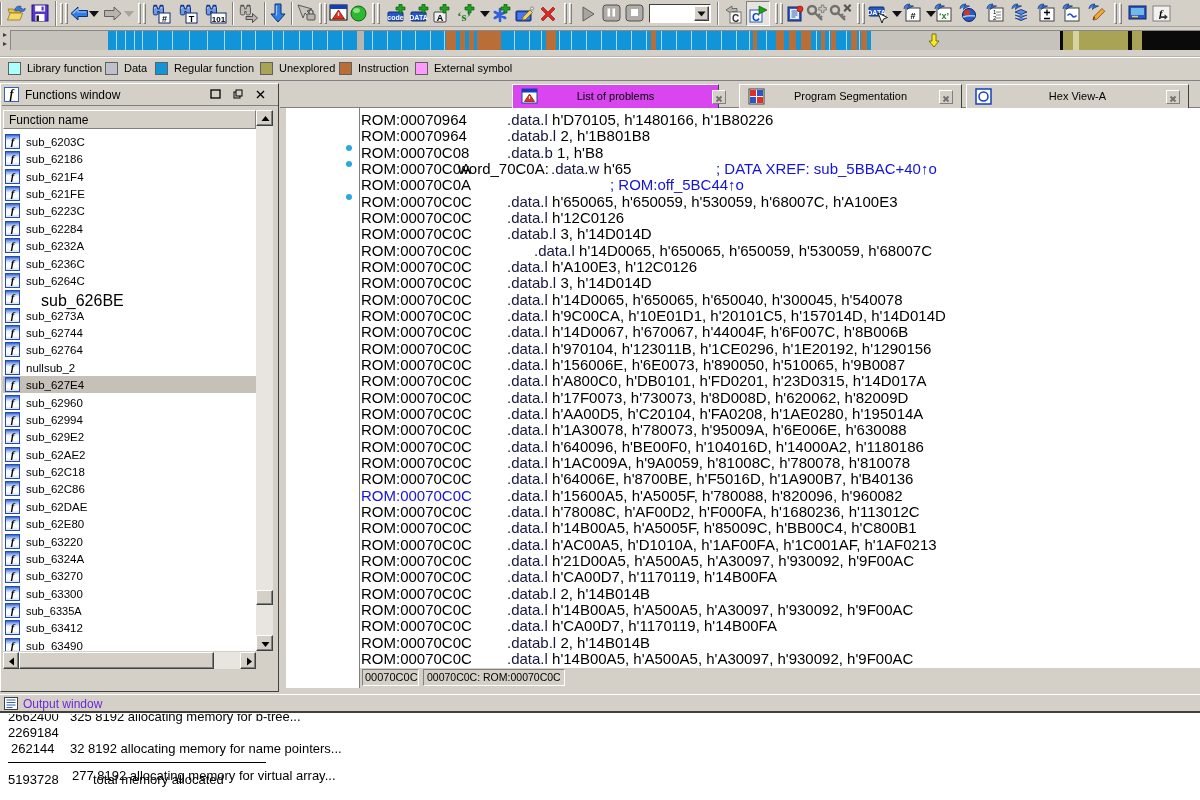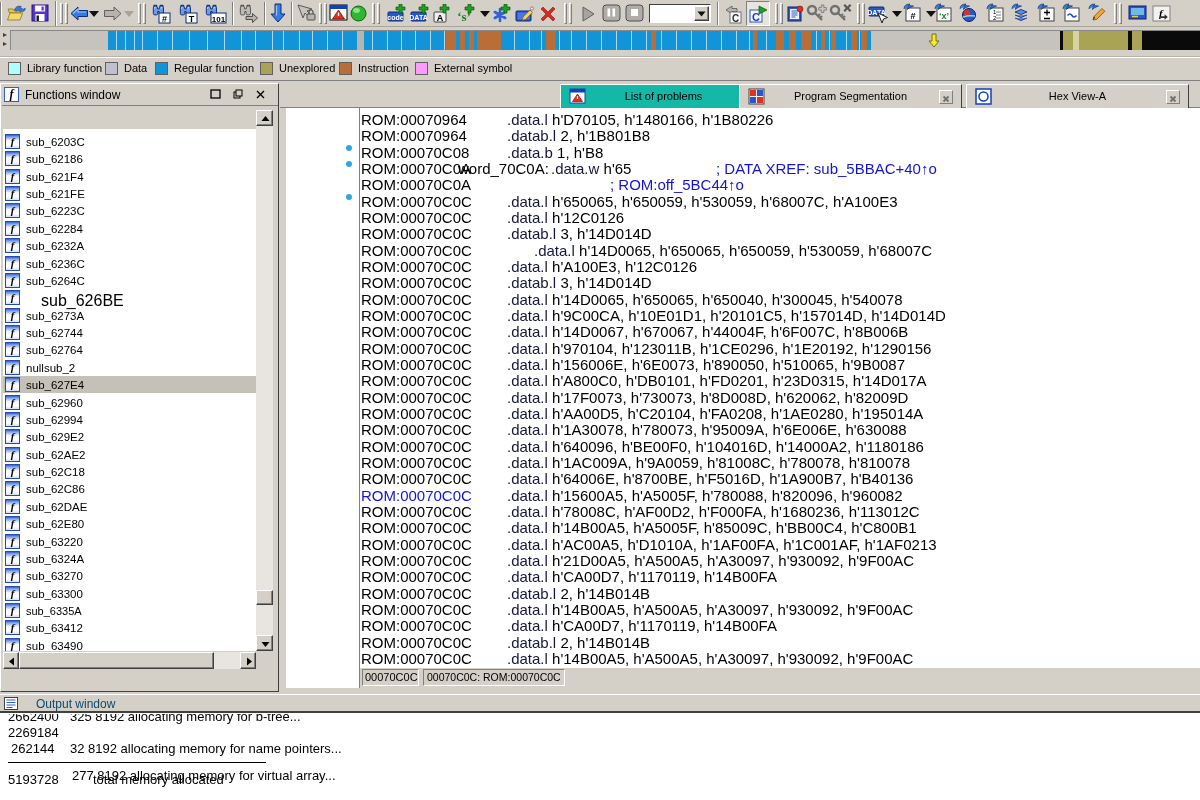--- a/index.html
+++ b/index.html
@@ -358,20 +358,23 @@
 <div class="abs" style="left:24px;top:4px;font-size:12px;color:#000;">Functions window</div>
 <div class="abs" style="left:209px;top:3px;width:16px;height:15px;"></div>
 <div class="abs" style="left:230px;top:3px;width:16px;height:15px;"></div>
 <div class="abs" style="left:251px;top:3px;width:16px;height:15px;"></div>
 <svg class="abs" style="left:209px;top:4px" width="62" height="13" viewBox="0 0 62 13">
       <rect x="1" y="2" width="9" height="8" fill="none" stroke="#000" stroke-width="1.3"></rect>
       <rect x="24" y="4" width="6" height="6" fill="none" stroke="#000" stroke-width="1"></rect>
       <rect x="26" y="2" width="6" height="6" fill="#d4d0c8" stroke="#000" stroke-width="1"></rect>
       <path d="M47 3 l7 7 M54 3 l-7 7" stroke="#000" stroke-width="1.4"></path>
     </svg>
+<div class="abs raised" style="left:2px;top:26px;width:253px;height:19px;background:#d4d0c8;">
+      <div style="font-size:12px;color:#000;padding:2px 0 0 5px;">Function name</div>
+    </div>
 <div class="abs" style="left:2px;top:45px;width:253px;height:522px;background:#fff;overflow:hidden;padding-top:4px;">
 <div class="abs" style="left:0;top:4px;width:253px;height:17px;">
         <div class="abs" style="left:2px;top:1px;width:15px;height:15px;border:1px solid #2448b8;background:linear-gradient(180deg,#2f62d0 0%,#7ba0e8 14%,#f2f6fe 42%,#ffffff 75%,#d4e0f4 100%);">
           <div style="font:italic bold 11px 'Liberation Serif';color:#000;text-align:center;">f</div>
         </div>
         <div class="abs" style="left:23px;top:2.5px;font-size:11.5px;color:#000;">sub_6203C</div>
       </div>
 <div class="abs" style="left:0;top:21px;width:253px;height:17px;">
         <div class="abs" style="left:2px;top:1px;width:15px;height:15px;border:1px solid #2448b8;background:linear-gradient(180deg,#2f62d0 0%,#7ba0e8 14%,#f2f6fe 42%,#ffffff 75%,#d4e0f4 100%);">
           <div style="font:italic bold 11px 'Liberation Serif';color:#000;text-align:center;">f</div>
@@ -561,21 +564,21 @@
           <path d="M5 8.5 l5-4 v8 z" fill="#000"></path>
         </svg></div>
 <div class="abs btn3d" style="right:0;top:0;width:16px;height:17px;"><svg width="16" height="17" viewBox="0 0 16 17">
           <path d="M11 8.5 l-5-4 v8 z" fill="#000"></path>
         </svg></div>
 <div class="abs btn3d" style="left:16px;top:0;width:195px;height:17px;"></div>
 </div>
 </div>
 <div class="abs" style="left:280px;top:83px;width:920px;height:611px;background:#d4d0c8;">
 <div class="abs" style="left:0;top:0;width:920px;height:25px;background:#d4d0c8;border-bottom:1px solid #808080;"></div>
-<div class="abs" style="left:232px;top:1px;width:207px;height:24px;background:#14b8a6;border-top:1px solid #fff;border-left:1px solid #fff;border-right:1px solid #404040;margin-left:48px;">
+<div class="abs" style="left:232px;top:1px;width:207px;height:24px;background:#d946ef;border-top:1px solid #fff;border-left:1px solid #fff;border-right:1px solid #404040;">
 <svg class="abs" style="left:8px;top:3px" width="18" height="18" viewBox="0 0 18 18">
         <rect x="1" y="1" width="15" height="14" fill="#fff" stroke="#2040a0"></rect>
         <rect x="1" y="1" width="15" height="3.5" fill="#1040c0"></rect>
         <path d="M8.5 6 l5 7.5 h-10 z" fill="#e03020" stroke="#801000" stroke-width="0.7"></path>
         <path d="M8.5 8 v3" stroke="#fff" stroke-width="1.2"></path>
       </svg>
 <div class="abs" style="left:0;top:5px;width:100%;text-align:center;font-size:11px;color:#000;">List of problems</div>
 <div class="abs raised" style="left:199px;top:5px;width:14px;height:14px;background:#d4d0c8;"><svg width="12" height="12" viewBox="0 0 12 12">
           <path d="M3.5 3.5 l5 5 M8.5 3.5 l-5 5" stroke="#707070" stroke-width="1.8"></path>
         </svg></div>
@@ -752,21 +755,21 @@
       <span class="abs" style="left:0;color:#000;">ROM:00070C0C</span>
       <span class="abs" style="left:146px;color:#000;white-space:pre;"><span style="color:#16163e;">.data.l</span> h'14B00A5, h'A500A5, h'A30097, h'930092, h'9F00AC</span>
     </div>
 </div>
 <div class="abs" style="left:0;top:694px;width:1200px;height:106px;background:#fff;">
 <div class="abs" style="left:0;top:0;width:1200px;height:19px;background:#d4d0c8;border-top:1px solid #fff;border-bottom:2px solid #404040;">
 <svg class="abs" style="left:4px;top:2px" width="15" height="14" viewBox="0 0 15 14">
         <rect x="0.5" y="0.5" width="13" height="12" fill="#fff" stroke="#404040"></rect>
         <path d="M2.5 3 h9 M2.5 5.5 h9 M2.5 8 h9 M2.5 10.5 h6" stroke="#3060c0" stroke-width="1"></path>
       </svg>
-<div class="abs" style="left:36px;top:2px;font-size:12px;color:#0c4a6e;">Output window</div>
+<div class="abs" style="left:23px;top:2px;font-size:12px;color:#6d28d9;">Output window</div>
 </div>
 <div class="abs" style="left:8px;top:20px;width:600px;height:86px;font-size:13px;color:#000;overflow:hidden;">
 <div class="abs" style="left:0;top:-5px;"><span>2662400</span><span style="position:absolute;left:62px;white-space:nowrap;">325 8192 allocating memory for b-tree...</span></div>
 <div class="abs" style="left:0;top:11px;"><span>2269184</span><span style="position:absolute;left:64px;white-space:nowrap;margin-top:43px;">277 8192 allocating memory for virtual array...</span></div>
 <div class="abs" style="left:3px;top:27px;"><span>262144</span><span style="position:absolute;left:59px;white-space:nowrap;">32 8192 allocating memory for name pointers...</span></div>
 <div class="abs" style="left:0;top:48px;width:258px;border-top:1px solid #000;"></div>
 <div class="abs" style="left:0;top:58px;"><span>5193728</span><span style="position:absolute;left:85px;white-space:nowrap;">total memory allocated</span></div>
 </div>
 </div>
 

